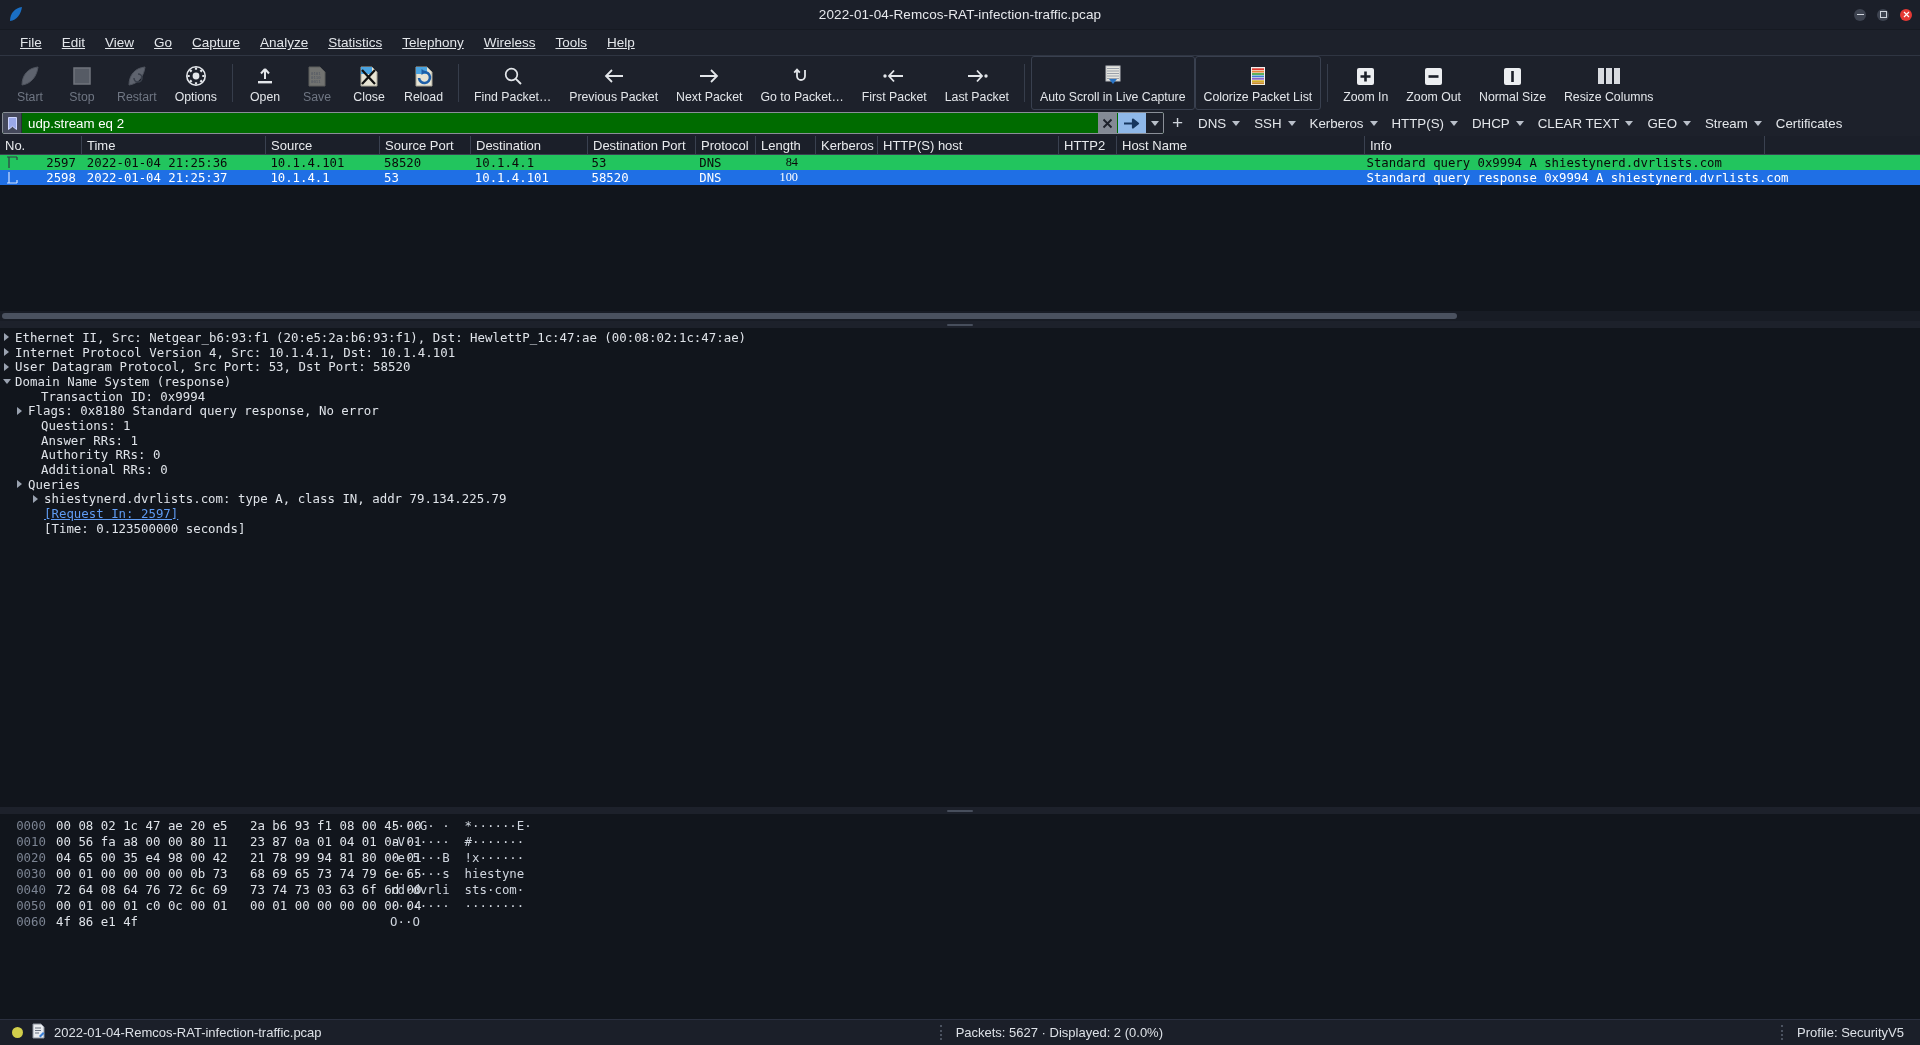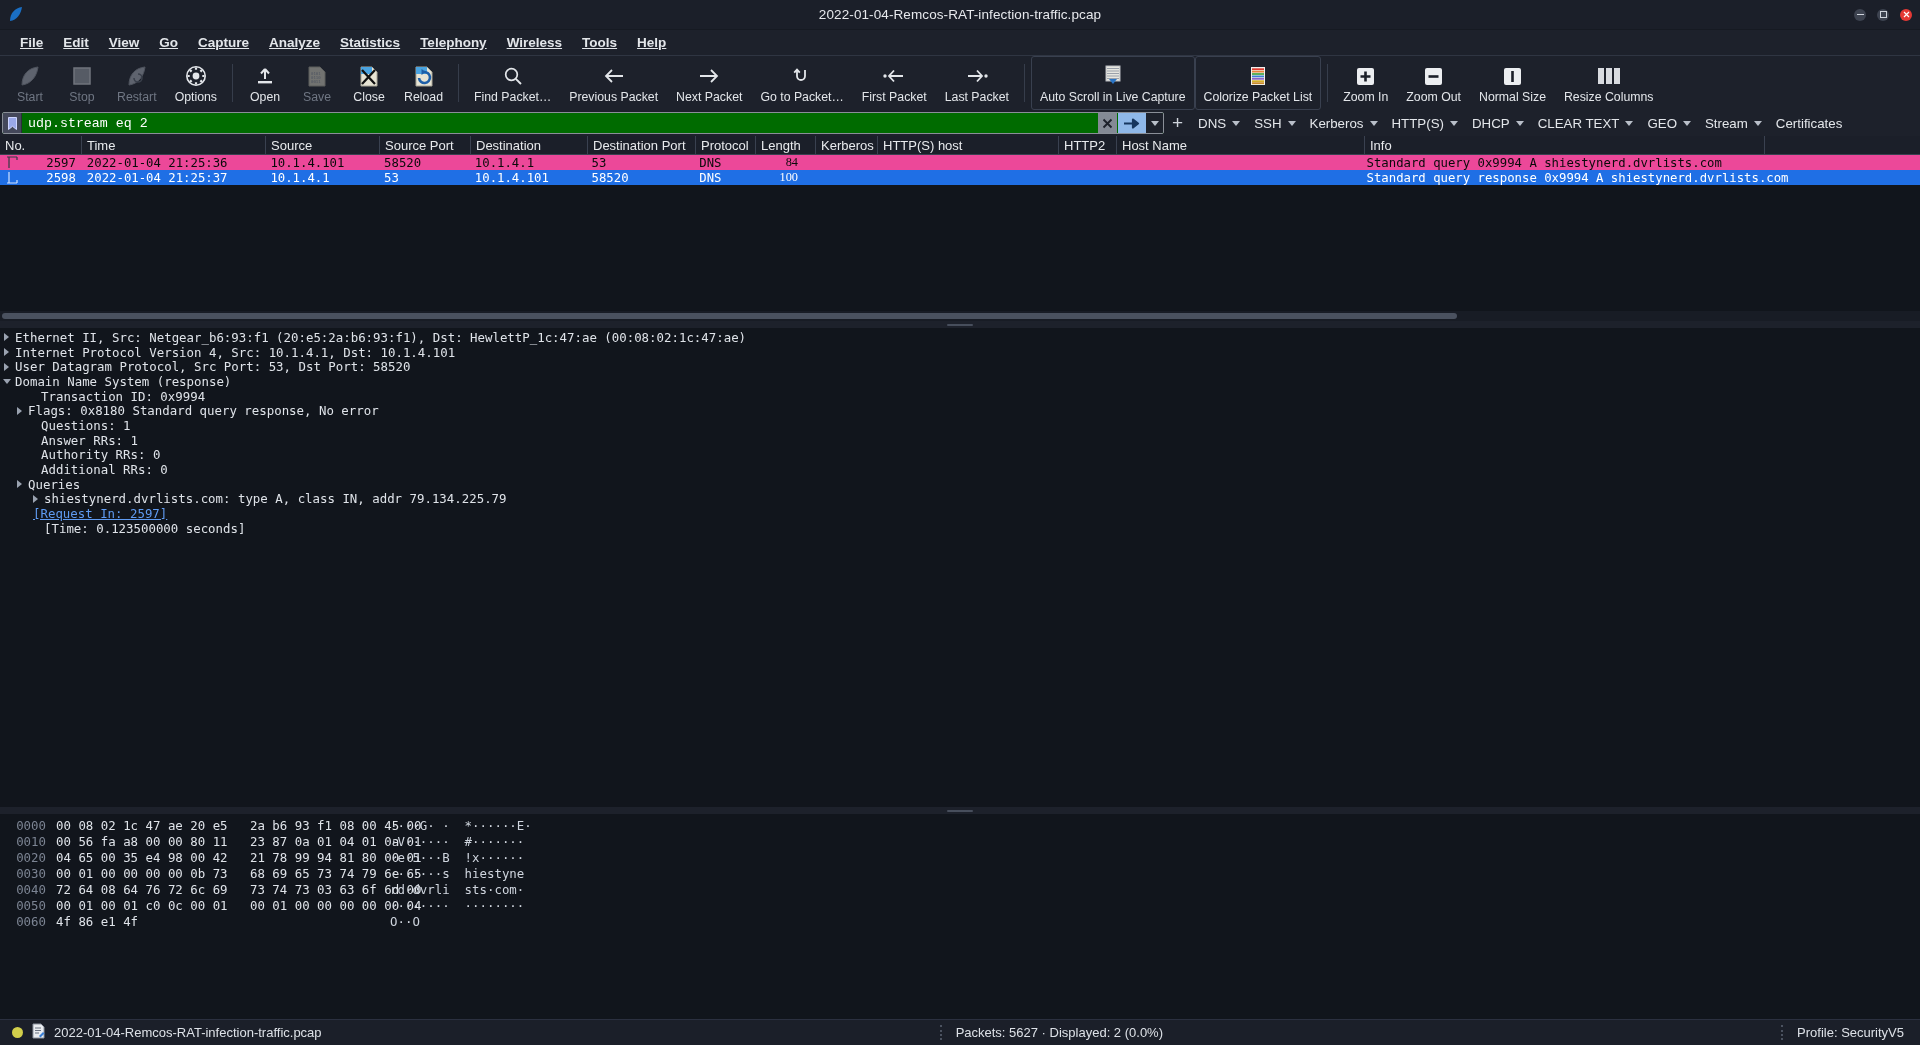--- a/index.html
+++ b/index.html
@@ -27,21 +27,21 @@
   .win-btn { width: 12px; height: 12px; border-radius: 50%; background: #3d4350; display:flex; align-items:center;justify-content:center; }
   .win-btn.close { background: #e53935; }
   .win-btn svg { display:block; }
 
   
   .menubar { height: 25px; flex: 0 0 25px; display: flex; align-items: center; padding-left: 10px; gap: 0px; background:#1d212b;}
   .menu-item {
     font-size: 13.5px; color: #e3e6ea; padding: 2px 10px; cursor: default;
     white-space: nowrap;
   }
-  .menu-item u { text-decoration: underline; font-weight: bold; }
+  .menu-item u { text-decoration: underline; }
 
   
   .toolbar {
     height: 55px; flex: 0 0 55px; display: flex; align-items: stretch;
     border-top: 1px solid #2f3542; background:#1d212b; padding: 0 4px;
   }
   .tbtn {
     display: flex; flex-direction: column; align-items: center; justify-content: center;
     min-width: 52px; padding: 3px 8px 2px 8px; gap: 3px; cursor: default;
     border: 1px solid transparent; border-radius: 3px;
@@ -61,21 +61,21 @@
   .filter-wrap {
     flex: 0 0 1162px; height: 22px; display: flex; align-items: center;
     background: #006b00; border: 1px solid #8a8f98; border-radius: 2px; overflow: hidden;
   }
   .filter-bookmark {
     width: 19px; height: 20px; background: #44485a; display:flex; align-items:center; justify-content:center;
     border-right: 1px solid #2b2f3a;
   }
   .filter-input {
     flex: 1; background: transparent; border: none; outline: none; color: #ffffff;
-    font-size: 13.3px; padding-left: 6px; font-family: Liberation Mono, monospace;
+    font-size: 13.3px; padding-left: 6px; font-family: Liberation Sans, sans-serif;
   }
   .filter-clear {
     width: 19px; height: 20px; background: #848a95; display: flex; align-items:center; justify-content:center;
     margin-right: 1px;
   }
   .filter-apply {
     width: 28px; height: 20px; background: #8fb8e8; display: flex; align-items:center; justify-content:center;
   }
   .filter-drop {
     width: 17px; height: 20px; background: #1d212b; display: flex; align-items:center; justify-content:center;
@@ -86,21 +86,21 @@
 
   
   .packet-list { flex: 0 0 185px; display:flex; flex-direction:column; background:#11151c; }
   .plist-head {
     display: flex; height: 19px; background: #1b1f29; border-bottom: 1px solid #3a4150;
     font-size: 13px; color: #e8eaed; align-items: center;
   }
   .plist-head .ch { padding-left: 5px; border-right: 1px solid #3a4150; height: 19px; line-height: 19px; overflow:hidden; white-space:nowrap; }
   .plist-rows { flex: 1; overflow: hidden; position: relative; background:#11151c; }
   .prow { display: flex; height: 15px; align-items: center; font-family: "DejaVu Sans Mono", monospace; font-size: 12.3px; white-space: nowrap; }
-  .prow.r1 { background: #ec4899; color: #0a0a0a; }
+  .prow.r1 { background: #22c55e; color: #0a0a0a; }
   .prow.r2 { background: #1f6fe5; color: #ffffff; }
   .prow .c { padding-left: 5px; overflow: hidden; }
   .prow .c.num { text-align: right; padding-right: 6px; padding-left: 0; }
   .prow .c.len { text-align: right; padding-right: 16px; padding-left: 0; font-family: Liberation Serif, serif; }
   .rel-mark { width: 24px; display:flex; align-items:center; justify-content:center; flex:0 0 24px;}
 
   .hscroll-wrap { height: 10px; background: #181c25; position: relative; flex:0 0 10px;}
   .hscroll-thumb { position: absolute; left: 2px; top: 2px; height: 6px; width: 1455px; background: #4a515f; border-radius: 3px; }
 
   .splitter { height: 7px; flex: 0 0 7px; background: #1d212b; display:flex; align-items:center; justify-content:center; }
@@ -614,21 +614,21 @@
     </div>
 
 
     <div class="dline" style="padding-left:29px">
       <span class="tw">
           <span class="tri-r"></span>
         </span>
       <span class="dtext">shiestynerd.dvrlists.com: type A, class IN, addr 79.134.225.79</span>
     </div>
 
-    <div class="dline link" style="padding-left:18px">
+    <div class="dline link" style="padding-left:29px">
       <span class="tw"></span>
       <span class="dtext">[Request In: 2597]</span>
     </div>
 
     <div class="dline" style="padding-left:29px">
       <span class="tw"></span>
       <span class="dtext">[Time: 0.123500000 seconds]</span>
     </div>
 
   </div>

